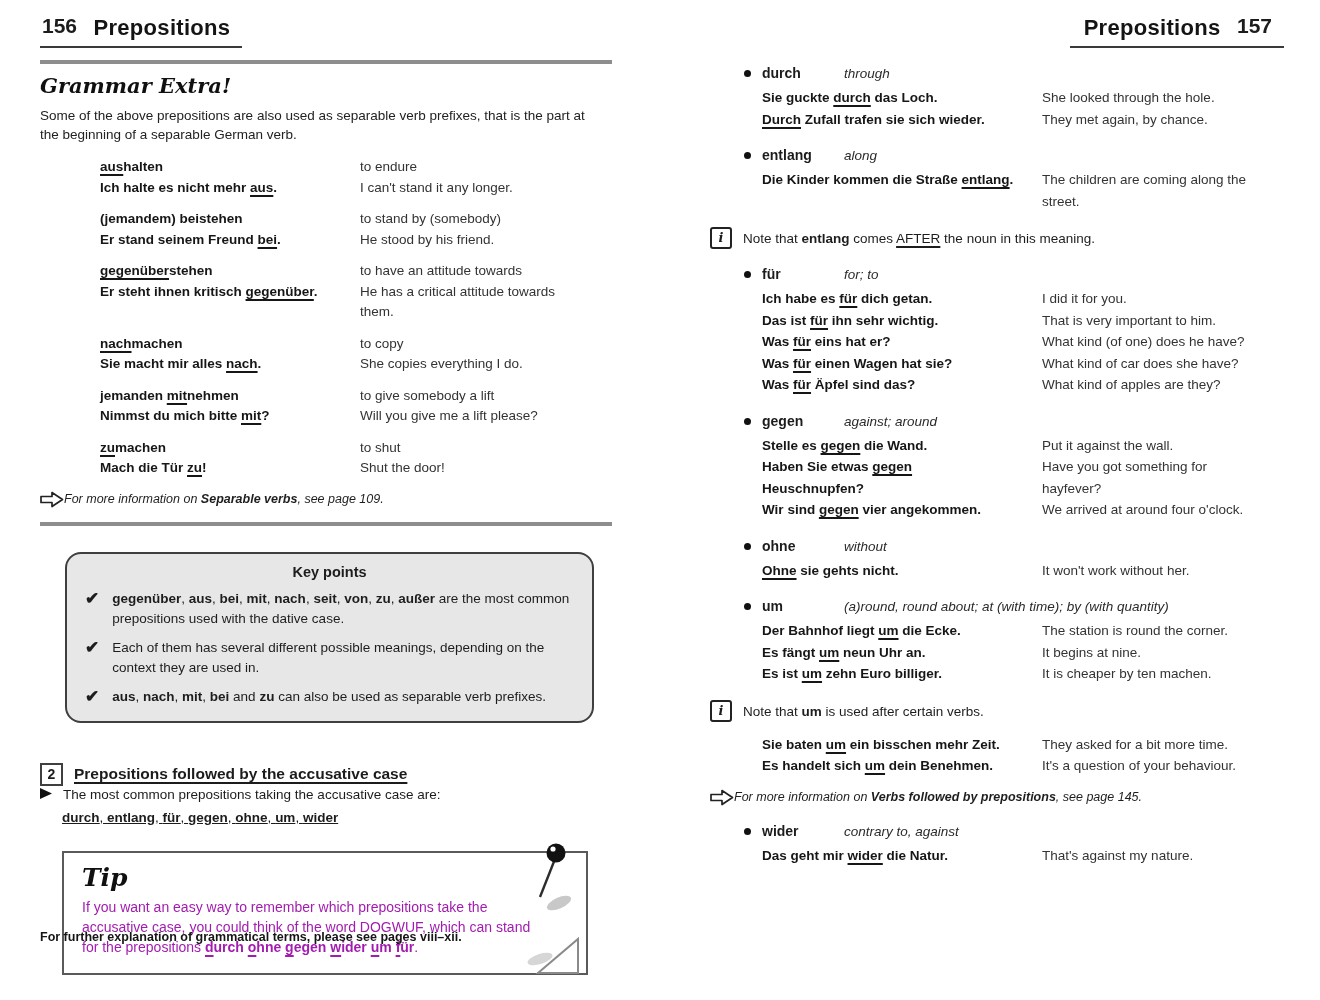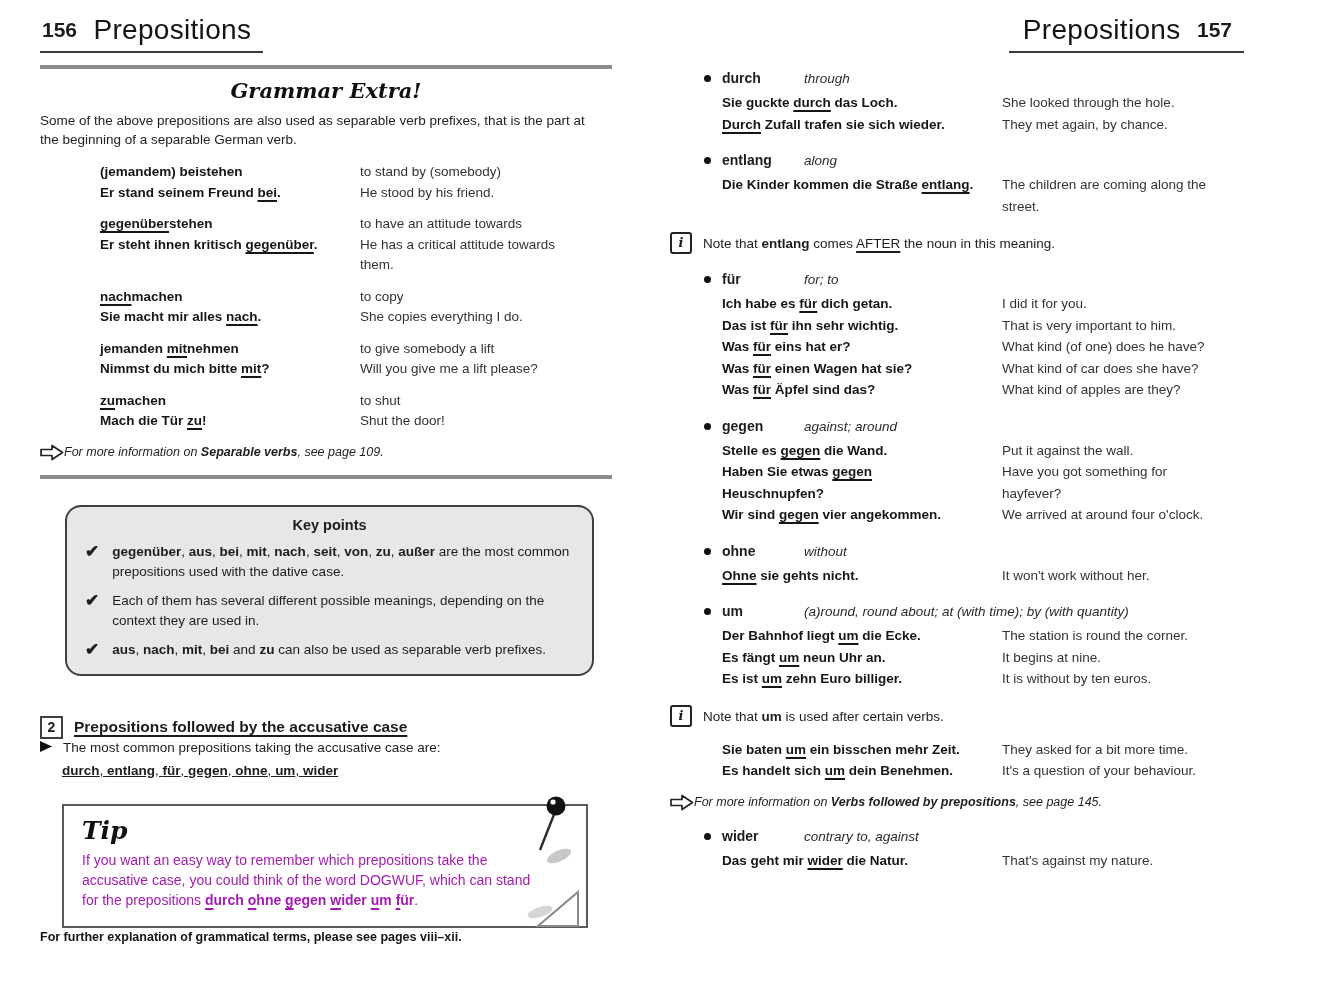--- a/index.html
+++ b/index.html
@@ -1,38 +1,38 @@
 <!DOCTYPE html>
 <html><head>
 <meta charset="utf-8">
 <style>
   html,body{margin:0;padding:0;background:#fff;}
   .spread{position:relative;width:1320px;height:1000px;background:#ffffff;
           font-family:"Liberation Sans",sans-serif;color:#1c1c1c;overflow:hidden;}
   .page{position:absolute;top:0;height:1000px;}
   .page-left{left:40px;width:572px;}
-  .page-right{left:670px;width:574px;}
+  .page-right{left:710px;width:574px;}
 
   
   .sb{font-weight:bold;}
   .su{text-decoration:underline;text-decoration-thickness:1.5px;text-underline-offset:2.5px;}
 
   
   .hdr{padding-top:14px;}
   .hdr-right{text-align:right;}
   .hdr-inner{display:inline-block;border-bottom:2px solid #3a3a3a;padding:0 12px 5px 2px;}
   .pgnum{font-weight:bold;font-size:21px;vertical-align:2px;text-align:right;}
-  .pgtitle{font-size:28px;font-weight:normal;color:#141414;letter-spacing:.3px;}
+  .pgtitle{font-size:22px;font-weight:bold;color:#141414;letter-spacing:.3px;}
   .hdr .pgtitle{margin-left:12px;}
   .hdr-right .pgtitle{margin-right:12px;}
 
   .rule{height:4px;background:#8d8d8d;margin-top:12px;}
   .rule2{height:4px;background:#8d8d8d;margin-top:14px;}
 
-  .ge-title{text-align:center;font-family:"DejaVu Serif",serif;font-style:italic;font-weight:bold;
+  .ge-title{font-family:"DejaVu Serif",serif;font-style:italic;font-weight:bold;
             font-size:21px;margin-top:9px;color:#101010;}
   .intro{font-size:13.5px;line-height:19px;margin-top:8px;color:#222;max-width:560px;}
 
   .verbs{margin:13px 0 0 60px;}
   .vpair{display:grid;grid-template-columns:260px auto;margin-bottom:11px;
          font-size:13.5px;line-height:20.5px;}
   .vpair .en{color:#333;}
 
   .crossref{display:flex;align-items:center;margin-top:12px;}
   .crossref-text{font-style:italic;font-size:12.5px;color:#1e1e1e;}
@@ -94,20 +94,26 @@
     </div>
 
     <div class="rule"></div>
 
     <div class="ge-title">Grammar Extra!</div>
 
     <div class="intro">Some of the above prepositions are also used as separable verb prefixes, that is the part at the beginning of a separable German verb.</div>
 
     <div class="verbs">
       <div class="vpair">
+        <div class="de"><span class="sb su">aus</span><span class="sb">halten</span></div>
+        <div class="en">to endure</div>
+        <div class="de"><span class="sb">Ich halte es nicht mehr </span><span class="sb su">aus</span><span class="sb">.</span></div>
+        <div class="en">I can't stand it any longer.</div>
+      </div>
+      <div class="vpair">
         <div class="de"><span class="sb">(jemandem) beistehen</span></div>
         <div class="en">to stand by (somebody)</div>
         <div class="de"><span class="sb">Er stand seinem Freund </span><span class="sb su">bei</span><span class="sb">.</span></div>
         <div class="en">He stood by his friend.</div>
       </div>
       <div class="vpair">
         <div class="de"><span class="sb su">gegenüber</span><span class="sb">stehen</span></div>
         <div class="en">to have an attitude towards</div>
         <div class="de"><span class="sb">Er steht ihnen kritisch </span><span class="sb su">gegenüber</span><span class="sb">.</span></div>
         <div class="en">He has a critical attitude towards them.</div>
@@ -282,21 +288,21 @@
       <div class="entry-head">
         <span class="word">um</span>
         <span class="meaning">(a)round, round about; at (with time); by (with quantity)</span>
       </div>
       <div class="ex-grid">
         <div class="de"><span class="sb">Der Bahnhof liegt </span><span class="sb su">um</span><span class="sb"> die Ecke.</span></div>
         <div class="en">The station is round the corner.</div>
         <div class="de"><span class="sb">Es fängt </span><span class="sb su">um</span><span class="sb"> neun Uhr an.</span></div>
         <div class="en">It begins at nine.</div>
         <div class="de"><span class="sb">Es ist </span><span class="sb su">um</span><span class="sb"> zehn Euro billiger.</span></div>
-        <div class="en">It is without by ten euros.</div>
+        <div class="en">It is cheaper by ten machen.</div>
       </div>
     </div>
 
     <div class="note">
       <span class="info-icon">i</span>
       <span class="note-text"><span>Note that </span><span class="sb">um</span><span> is used after certain verbs.</span></span>
     </div>
 
     <div class="um-extra">
       <div class="ex-grid">

